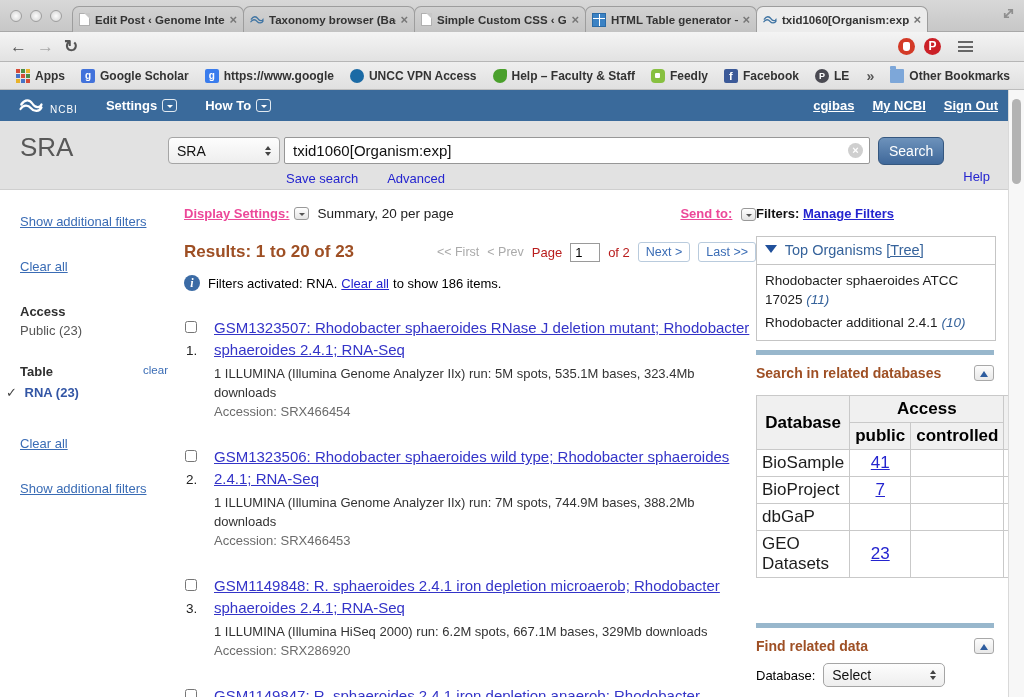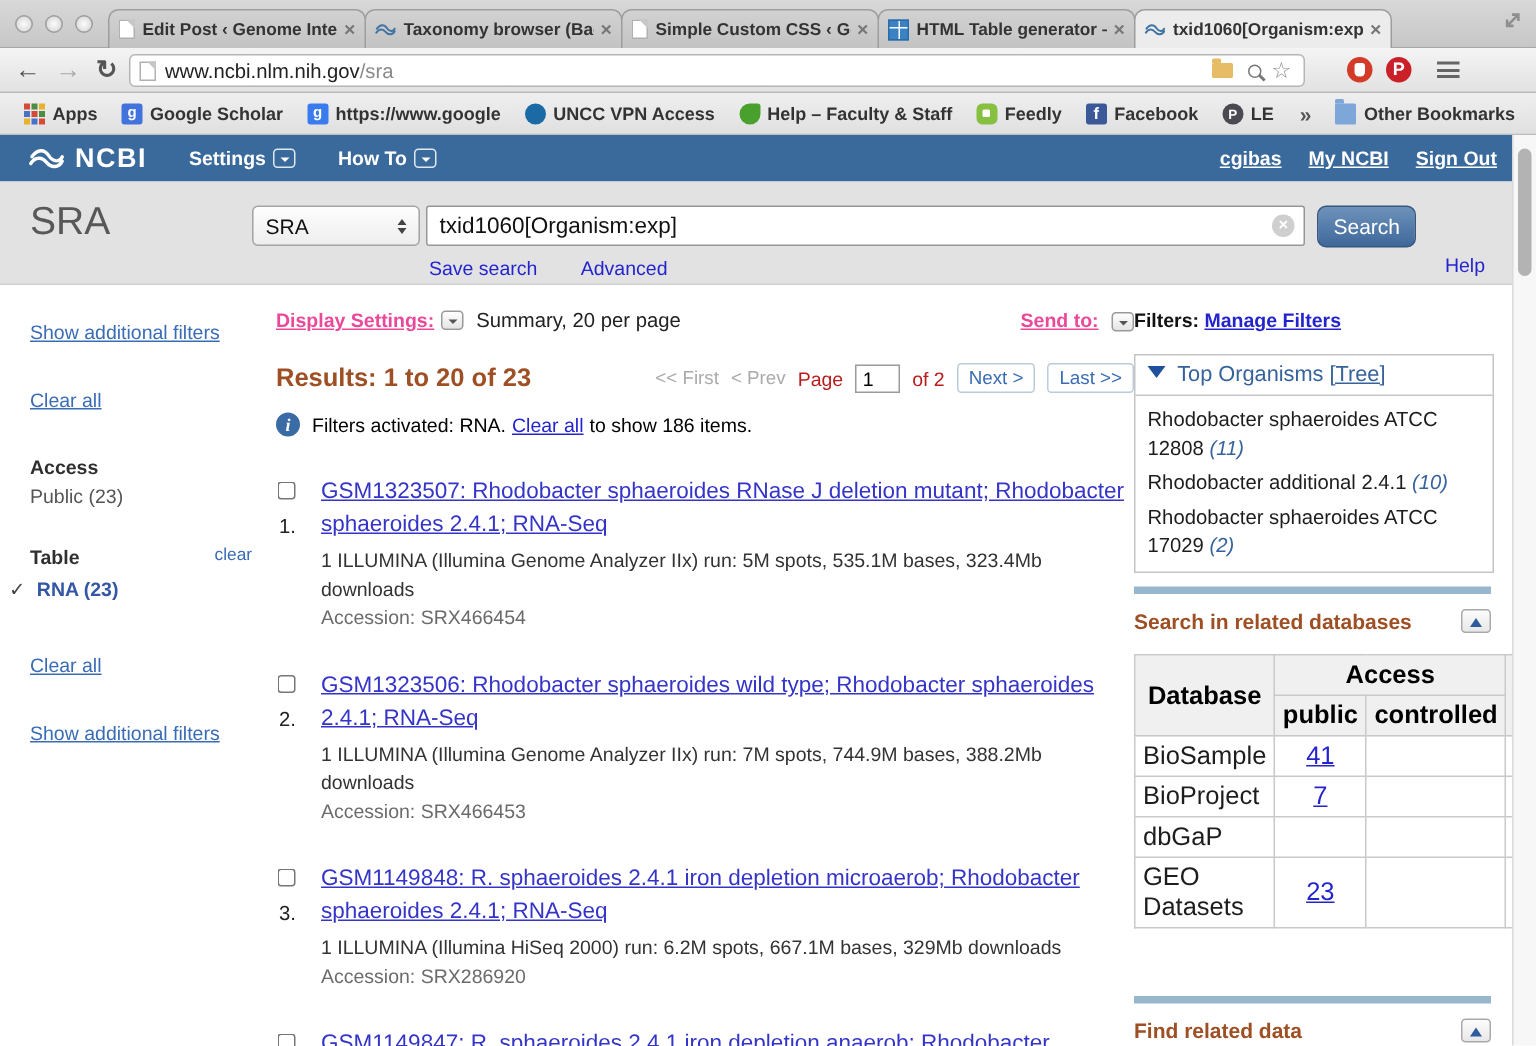--- a/index.html
+++ b/index.html
@@ -66,21 +66,21 @@
   .bi-feedly { background:#87c040; border-radius:4px; position:relative; }
   .bi-feedly::after { content:""; position:absolute; left:4.5px; top:4.5px; width:5px; height:5px; background:#fff; border-radius:1px; }
   .bi-fb { background:#3b5998; border-radius:2px; color:#fff; font-size:11px; text-align:center; line-height:14px; }
   .bi-le { background:#4a4a52; border-radius:50%; color:#fff; font-size:9px; text-align:center; line-height:14px; }
   .bm-overflow { margin-left:auto; color:#555; font-size:14px; }
   .bm-other { margin-right:14px; }
 
   
   .ncbibar { position:absolute; top:90px; left:0; right:0; height:31px; background:#3a6a9b;
     display:flex; align-items:center; color:#fff; }
-  .ncbi-logo { display:flex; align-items:center; margin-left:18px; font-size:18px; letter-spacing:1px; font-weight:bold; }
+  .ncbi-logo { display:flex; align-items:flex-end; margin-left:18px; font-size:10px; letter-spacing:1px; font-weight:normal; }
   .ncbi-logo svg { margin-right:6px; }
   .menu-item { display:flex; align-items:center; font-size:13px; font-weight:bold; margin-left:28px; }
   .chevbox { display:inline-block; width:15px; height:13px; border:1px solid #999; border-radius:3px;
     background:linear-gradient(#fff,#e4e4e4); position:relative; vertical-align:middle; margin-left:5px; }
   .chevbox::after { content:""; position:absolute; left:3.5px; top:5px; border:3.5px solid transparent; border-top-color:#555; }
   .chevbox.white { border-color:rgba(255,255,255,.85); background:transparent; }
   .chevbox.white::after { border-top-color:#fff; }
   .ncbi-right { margin-left:auto; margin-right:26px; display:flex; gap:18px; font-size:13px; font-weight:bold; }
   .ncbi-right a { color:#fff; }
 
@@ -213,29 +213,20 @@
   </div>
   <span class="expand-icon"><svg width="15" height="15" viewBox="0 0 14 14">
         <path d="M4 10 L10 4 M6.5 3.5 h4 v4 M7.5 10.5 h-4 v-4" fill="none" stroke="#8f8f8f" stroke-width="1.6"></path>
       </svg></span>
 </div>
 
 <div class="toolbar">
   <span class="nav-btn">←</span>
   <span class="nav-btn dim">→</span>
   <span class="nav-btn">↻</span>
-  <div class="urlbar">
-    <span class="fav-page"></span>
-    <span class="u-domain">www.ncbi.nlm.nih.gov</span>
-    <span class="u-path">/sra</span>
-    <span class="u-spacer"></span>
-    <span class="ico-folder"></span>
-    <span class="ico-zoom"></span>
-    <span class="ico-star">☆</span>
-  </div>
   <span class="ico-hand" style="position:absolute;left:884px;"></span>
   <span class="ico-pin" style="position:absolute;left:914px;">P</span>
   <span class="ico-menu" style="position:absolute;left:946px;">
       <i></i>
       <i></i>
       <i></i>
     </span>
 </div>
 
 <div class="bookmarksbar">
@@ -418,27 +409,24 @@
     </div>
 
     <div class="panel">
       <div class="panel-head">
         <span class="tri"></span>
         <span>Top Organisms</span>
         <a>[Tree]</a>
       </div>
       <div style="padding:4px 0 6px;">
         <div class="org-item">
-          <span>Rhodobacter sphaeroides ATCC 12808 </span><span class="cnt">(11)</span>
+          <span>Rhodobacter sphaeroides ATCC 17025 </span><span class="cnt">(11)</span>
         </div>
         <div class="org-item">
           <span>Rhodobacter additional 2.4.1 </span><span class="cnt">(10)</span>
-        </div>
-        <div class="org-item">
-          <span>Rhodobacter sphaeroides ATCC 17029 </span><span class="cnt">(2)</span>
         </div>
       </div>
     </div>
 
     <div class="divider" style="margin-top:9px"></div>
 
     <div class="sect-head">
       <span class="txt">Search in related databases</span>
       <span class="collapse-btn"></span>
     </div>

